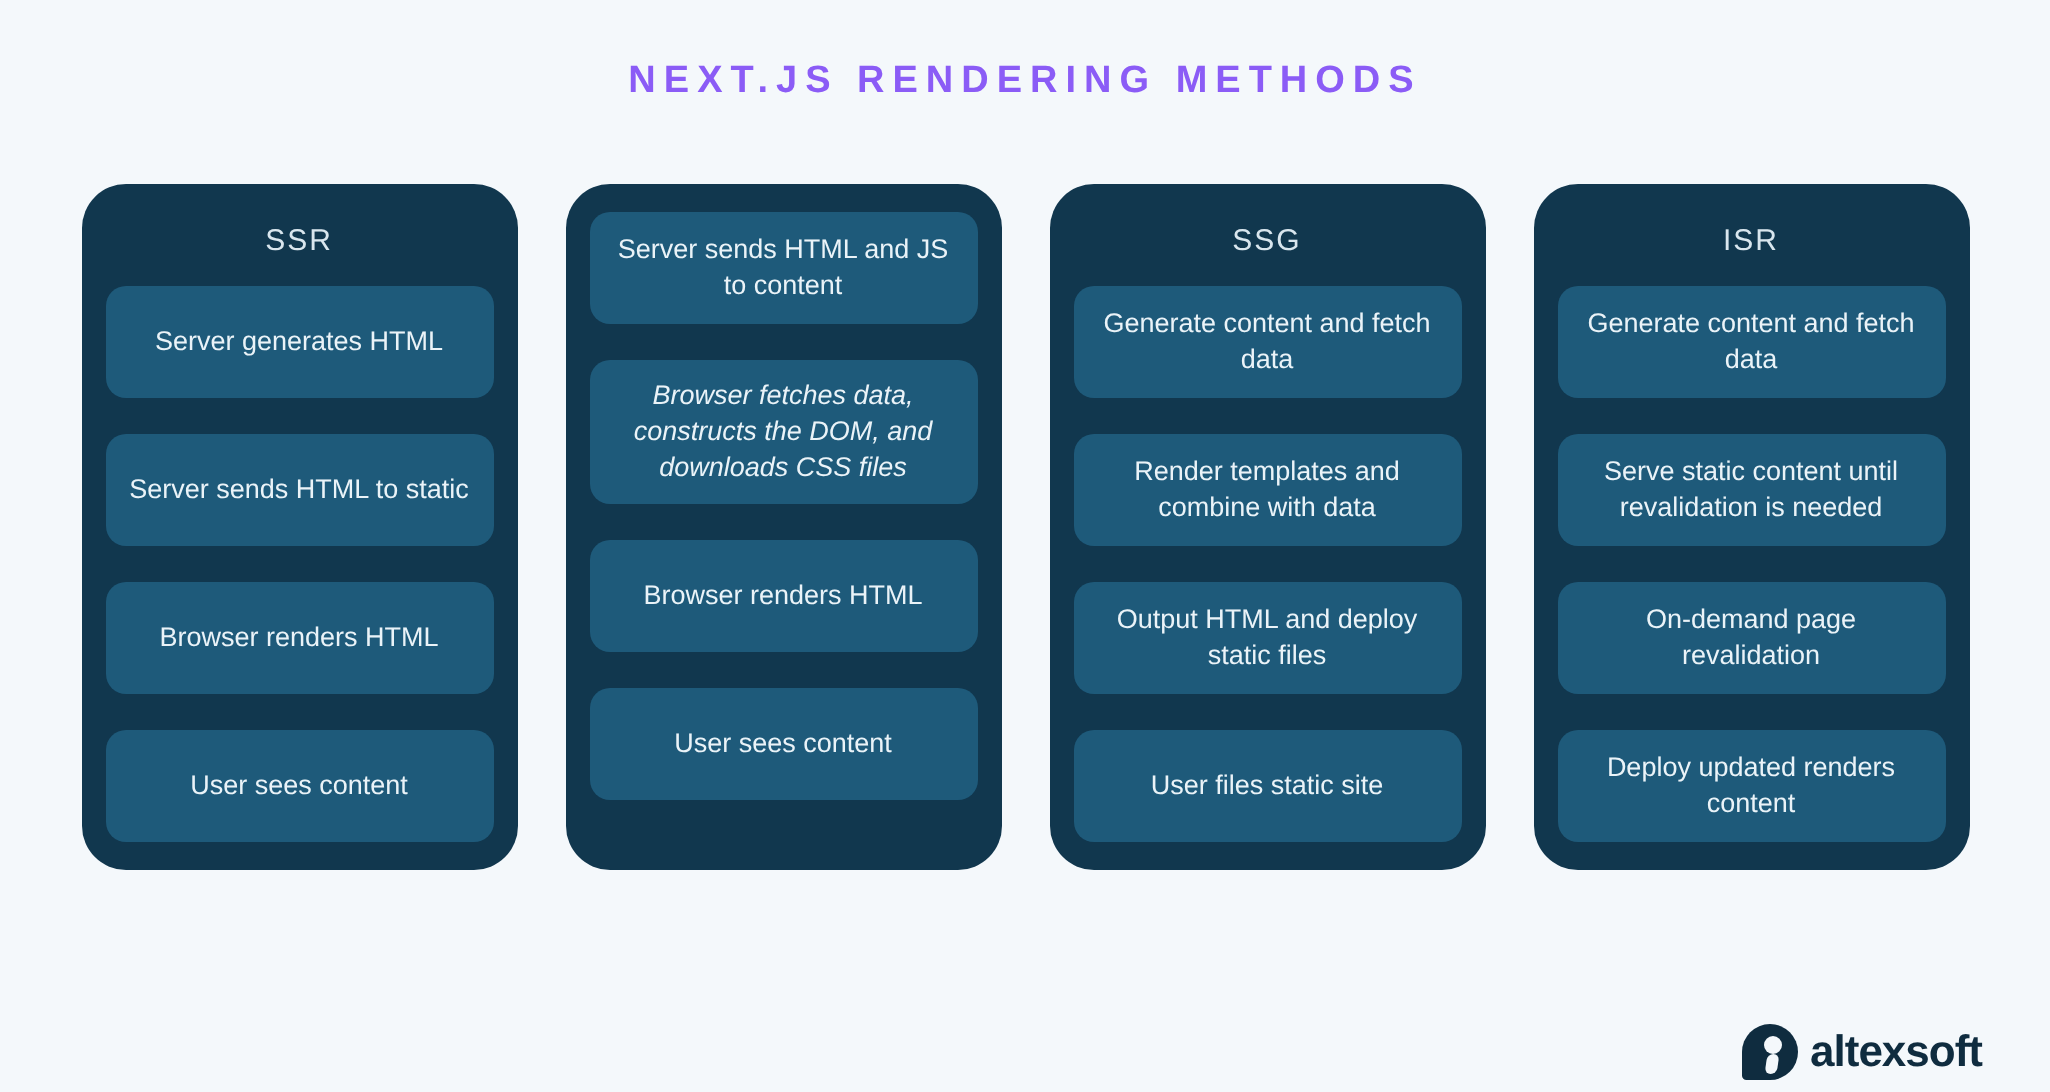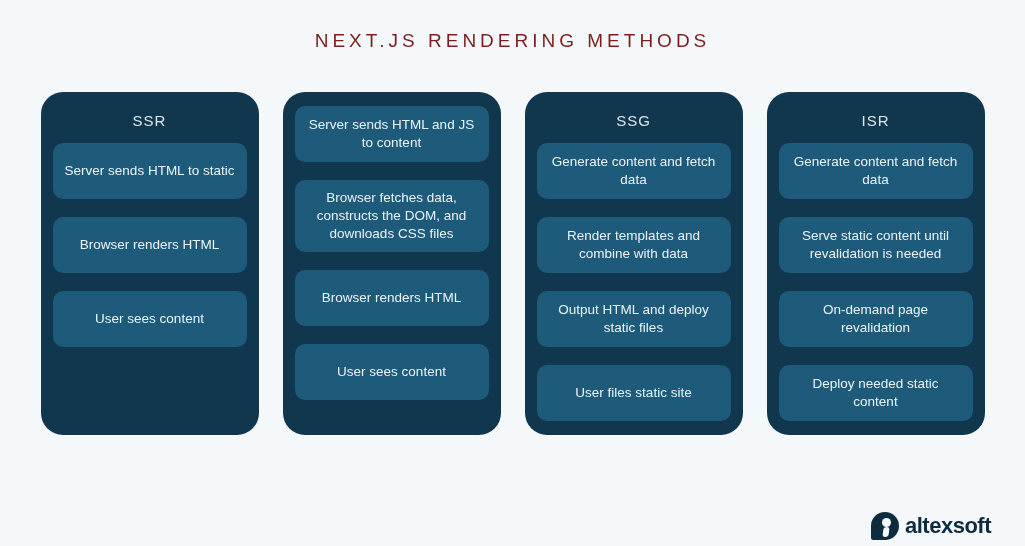--- a/index.html
+++ b/index.html
@@ -7,22 +7,22 @@
   body {
     background: #f4f8fb;
     font-family: -apple-system, BlinkMacSystemFont, "Segoe UI", Arial, sans-serif;
     color: #143247;
     position: relative;
   }
   .title {
     text-align: center;
     font-size: 19px;
     letter-spacing: 4px;
-    font-weight: 400;
-    color: #7f1d1d;
+    font-weight: 700;
+    color: #8b5cf6;
     padding-top: 30px;
     padding-bottom: 20px;
   }
   .columns {
     display: flex;
     justify-content: center;
     gap: 24px;
     padding: 0 30px;
   }
   .col {
@@ -50,21 +50,21 @@
     font-size: 13.5px;
     line-height: 1.35;
     text-align: center;
     min-height: 56px;
     display: flex;
     align-items: center;
     justify-content: center;
     padding: 8px 10px;
   }
   .step + .step { margin-top: 18px; }
-  .step.tall { min-height: 72px; }
+  .step.tall { min-height: 72px; font-style: italic; }
   .logo {
     position: absolute;
     right: 34px;
     bottom: 6px;
     display: flex;
     align-items: center;
     gap: 6px;
     color: #0f2c3f;
   }
   .logo-mark {
@@ -98,20 +98,21 @@
 </style>
 </head>
 <body>
 
 <div class="title">NEXT.JS RENDERING METHODS</div>
 
 <div class="columns">
 
   <div class="col">
     <div class="col-title">SSR</div>
+    <div class="step">Server generates HTML</div>
     <div class="step">Server sends HTML to static</div>
     <div class="step">Browser renders HTML</div>
     <div class="step">User sees content</div>
   </div>
 
   <div class="col">
     <div class="step">Server sends HTML and JS to content</div>
     <div class="step tall">Browser fetches data, constructs the DOM, and downloads CSS files</div>
     <div class="step">Browser renders HTML</div>
     <div class="step">User sees content</div>
@@ -123,21 +124,21 @@
     <div class="step">Render templates and combine with data</div>
     <div class="step">Output HTML and deploy static files</div>
     <div class="step">User files static site</div>
   </div>
 
   <div class="col">
     <div class="col-title">ISR</div>
     <div class="step">Generate content and fetch data</div>
     <div class="step">Serve static content until revalidation is needed</div>
     <div class="step">On-demand page revalidation</div>
-    <div class="step">Deploy needed static content</div>
+    <div class="step">Deploy updated renders content</div>
   </div>
 
 </div>
 
 <div class="logo">
   <div class="logo-mark"></div>
   <div class="logo-text">altexsoft</div>
 </div>
 
 </body></html>

